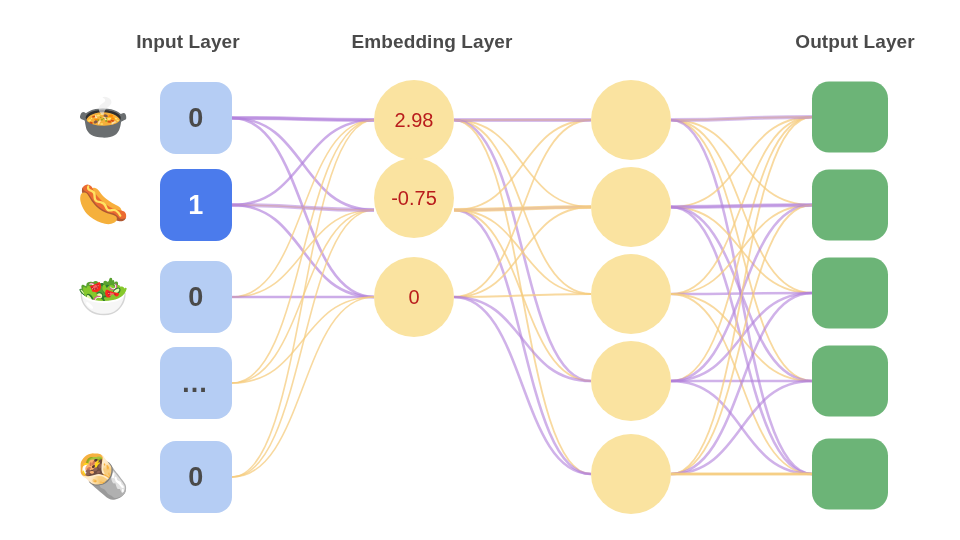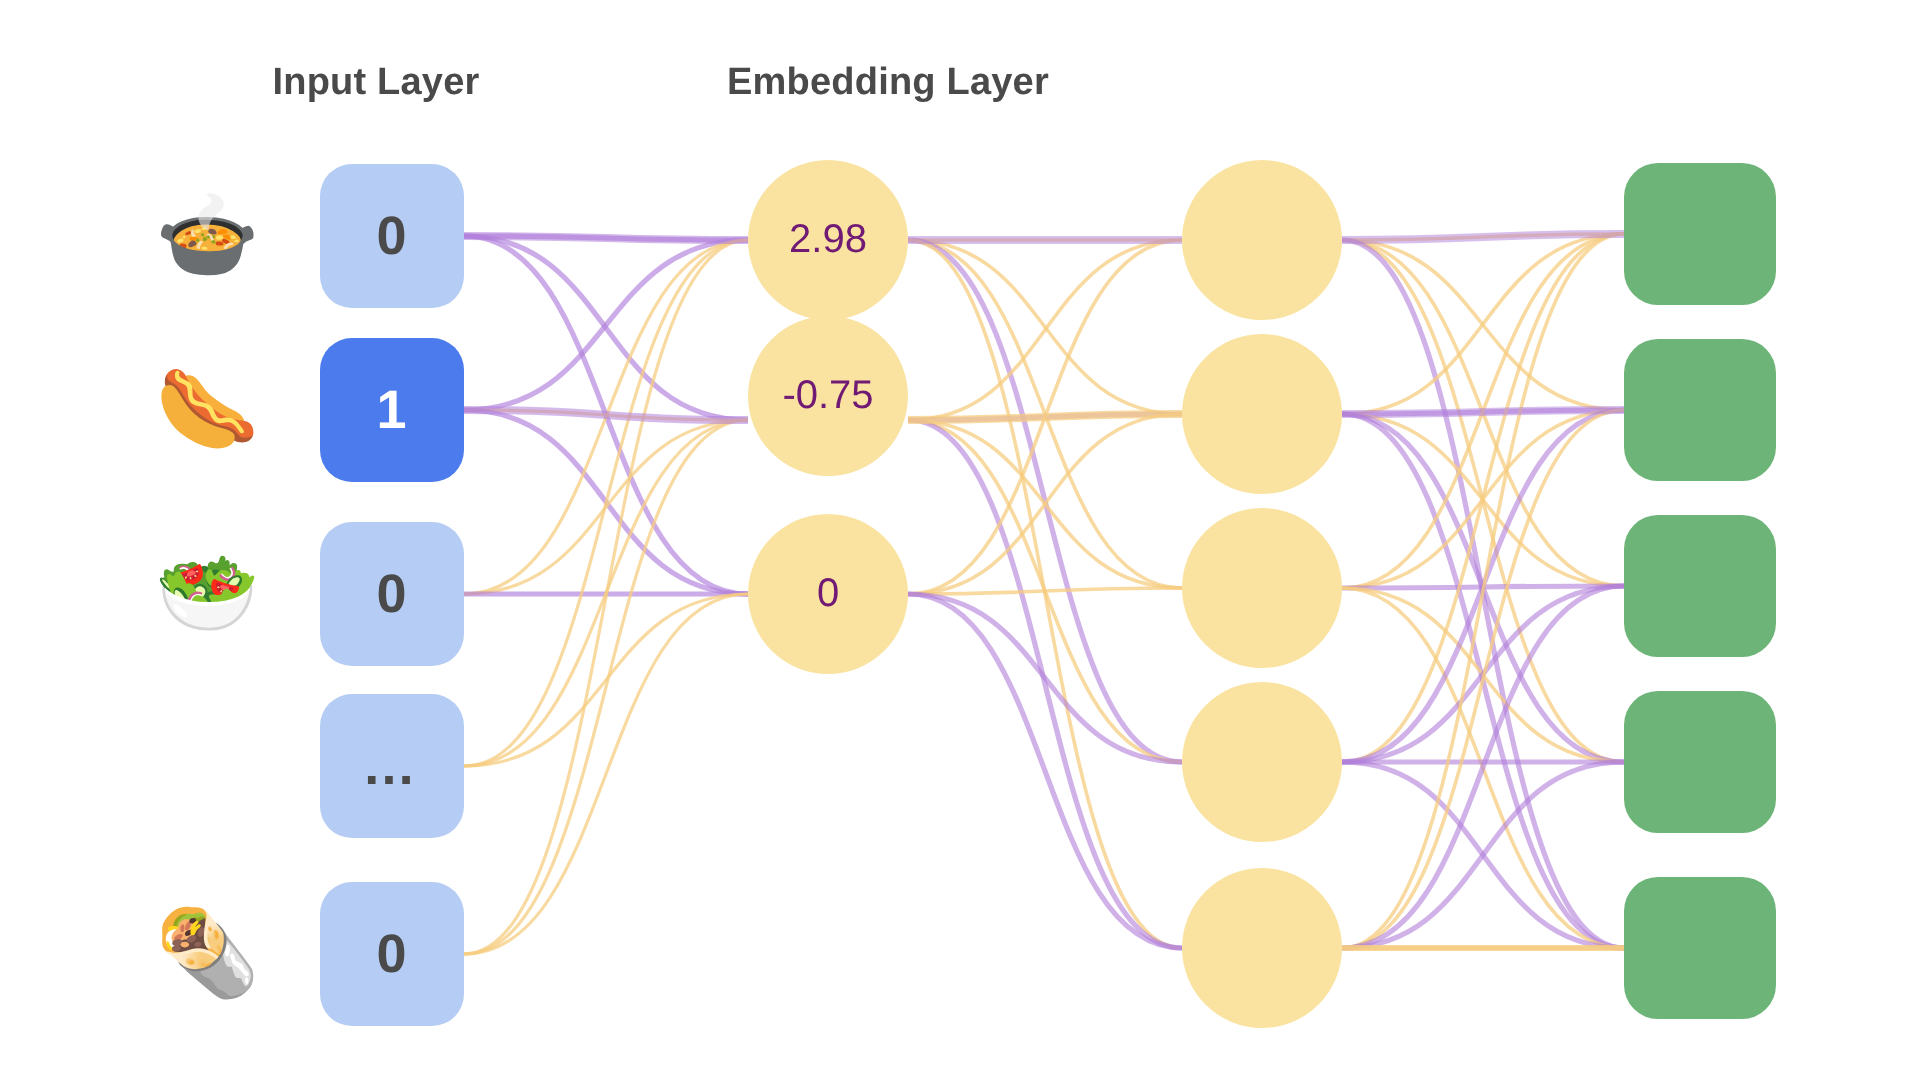--- a/index.html
+++ b/index.html
@@ -23,21 +23,21 @@
     position: absolute;
     font-size: 19px;
     font-weight: bold;
     color: #4a4a4a;
     letter-spacing: 0.1px;
     white-space: nowrap;
     text-align: center;
     transform: translateX(-50%);
   }
   #title-input     { left: 188px; top: 31px; }
-  #title-embedding { left: 432px; top: 31px; margin-left: 12px; }
+  #title-embedding { left: 432px; top: 31px; }
   #title-output    { left: 855px; top: 31px; }
 
   
   #edges {
     position: absolute;
     left: 0; top: 0;
     width: 960px; height: 540px;
     pointer-events: none;
   }
 
@@ -76,21 +76,21 @@
     letter-spacing: 3px;
   }
 
   
   .node-circle {
     position: absolute;
     width: 80px;
     height: 80px;
     border-radius: 50%;
     background: #fae3a0;
-    color: #701a75;
+    color: #b91c1c;
     font-size: 20px;
     font-weight: normal;
     display: flex;
     align-items: center;
     justify-content: center;
     transform: translate(-50%, -50%);
   }
 
   
   .out-box {
@@ -102,20 +102,21 @@
     transform: translate(-50%, -50%);
   }
 </style>
 </head>
 <body>
 
 <div id="stage">
 
   <div class="layer-title" id="title-input">Input Layer</div>
   <div class="layer-title" id="title-embedding">Embedding Layer</div>
+  <div class="layer-title" id="title-output">Output Layer</div>
 
   <svg id="edges" viewBox="0 0 960 540" xmlns="http://www.w3.org/2000/svg">
       <path d="M232,118 C305.84000000000003,118 300.15999999999997,120 374,120" fill="none" stroke="#b07fdb" stroke-width="2.6" stroke-opacity="0.65"></path>
       <path d="M232,118 C305.84000000000003,118 300.15999999999997,210 374,210" fill="none" stroke="#b07fdb" stroke-width="2.6" stroke-opacity="0.65"></path>
       <path d="M232,118 C305.84000000000003,118 300.15999999999997,297 374,297" fill="none" stroke="#b07fdb" stroke-width="2.6" stroke-opacity="0.65"></path>
       <path d="M232,205 C305.84000000000003,205 300.15999999999997,120 374,120" fill="none" stroke="#b07fdb" stroke-width="2.6" stroke-opacity="0.65"></path>
       <path d="M232,205 C305.84000000000003,205 300.15999999999997,210 374,210" fill="none" stroke="#f5cc7f" stroke-width="1.6" stroke-opacity="0.75"></path>
       <path d="M232,205 C305.84000000000003,205 300.15999999999997,297 374,297" fill="none" stroke="#b07fdb" stroke-width="2.6" stroke-opacity="0.65"></path>
       <path d="M232,297 C305.84000000000003,297 300.15999999999997,120 374,120" fill="none" stroke="#f5cc7f" stroke-width="1.6" stroke-opacity="0.75"></path>
       <path d="M232,297 C305.84000000000003,297 300.15999999999997,210 374,210" fill="none" stroke="#f5cc7f" stroke-width="1.6" stroke-opacity="0.75"></path>

